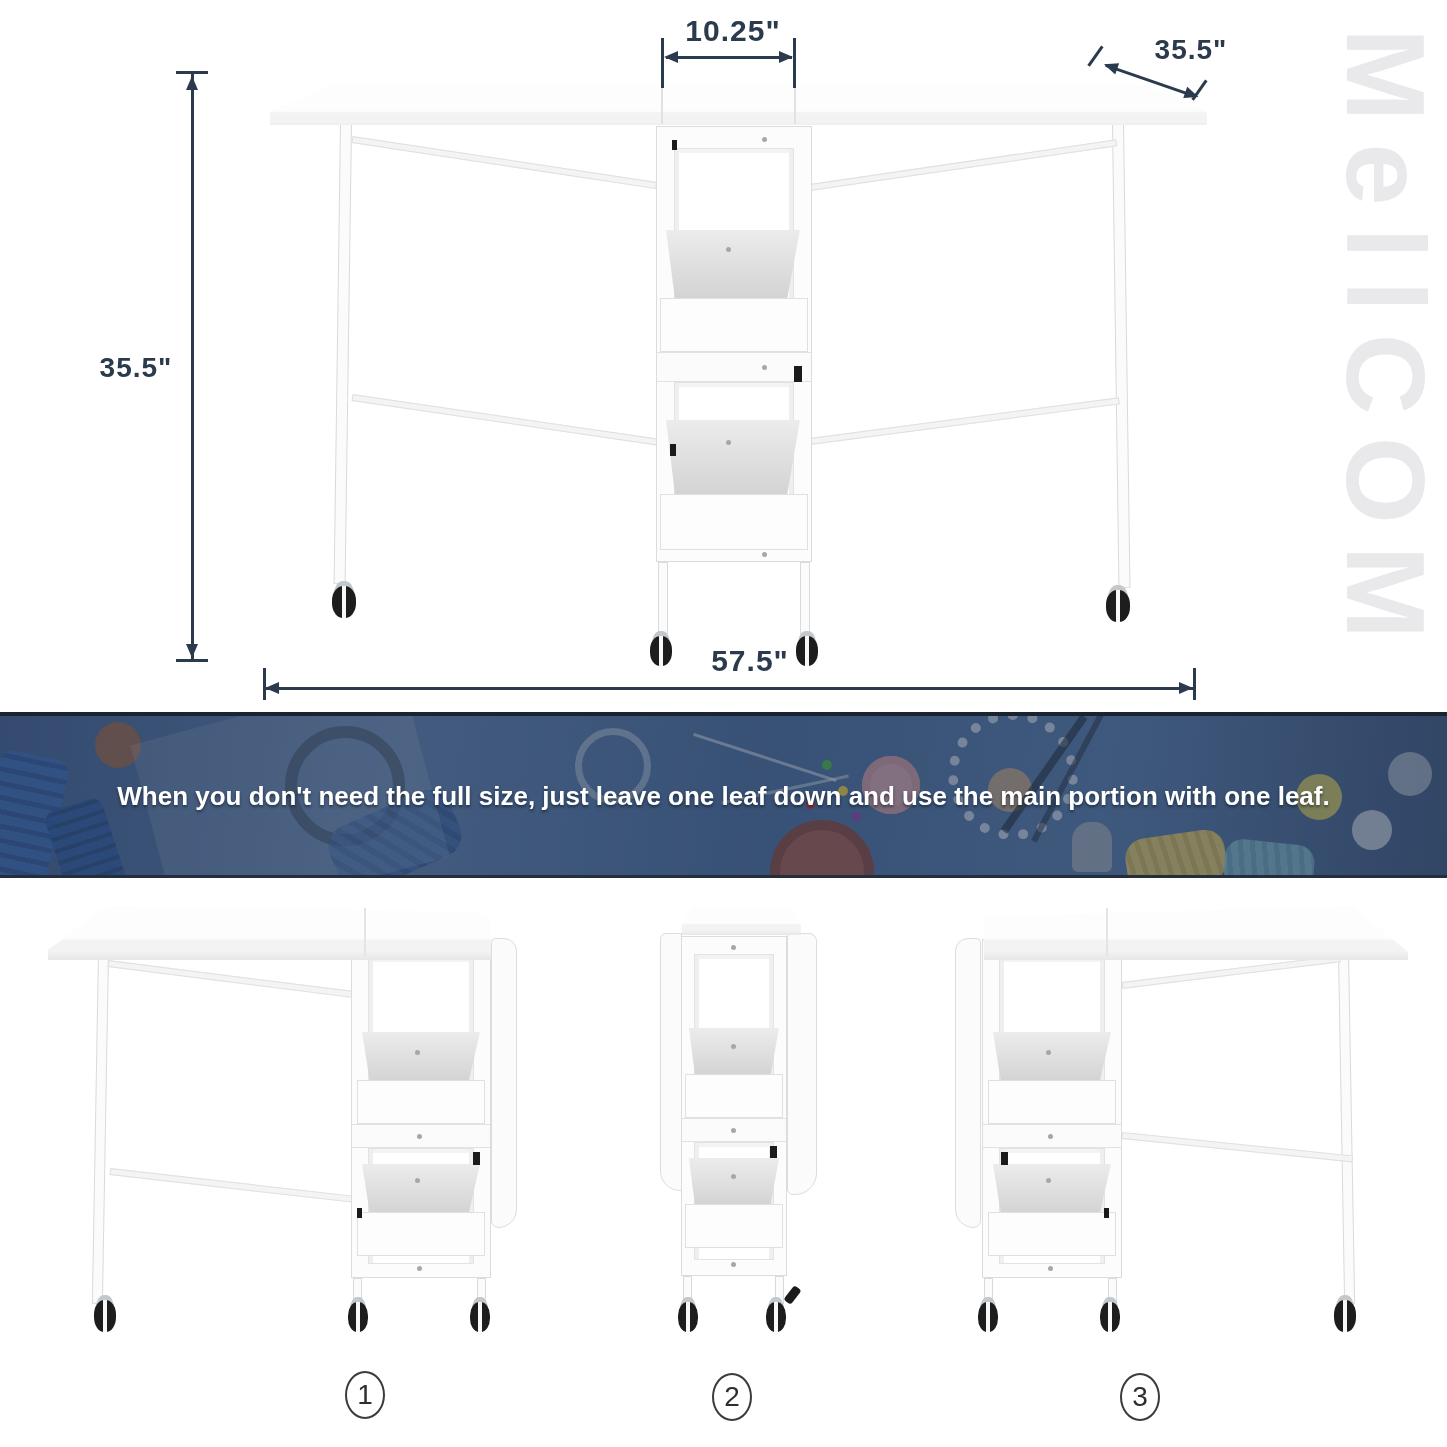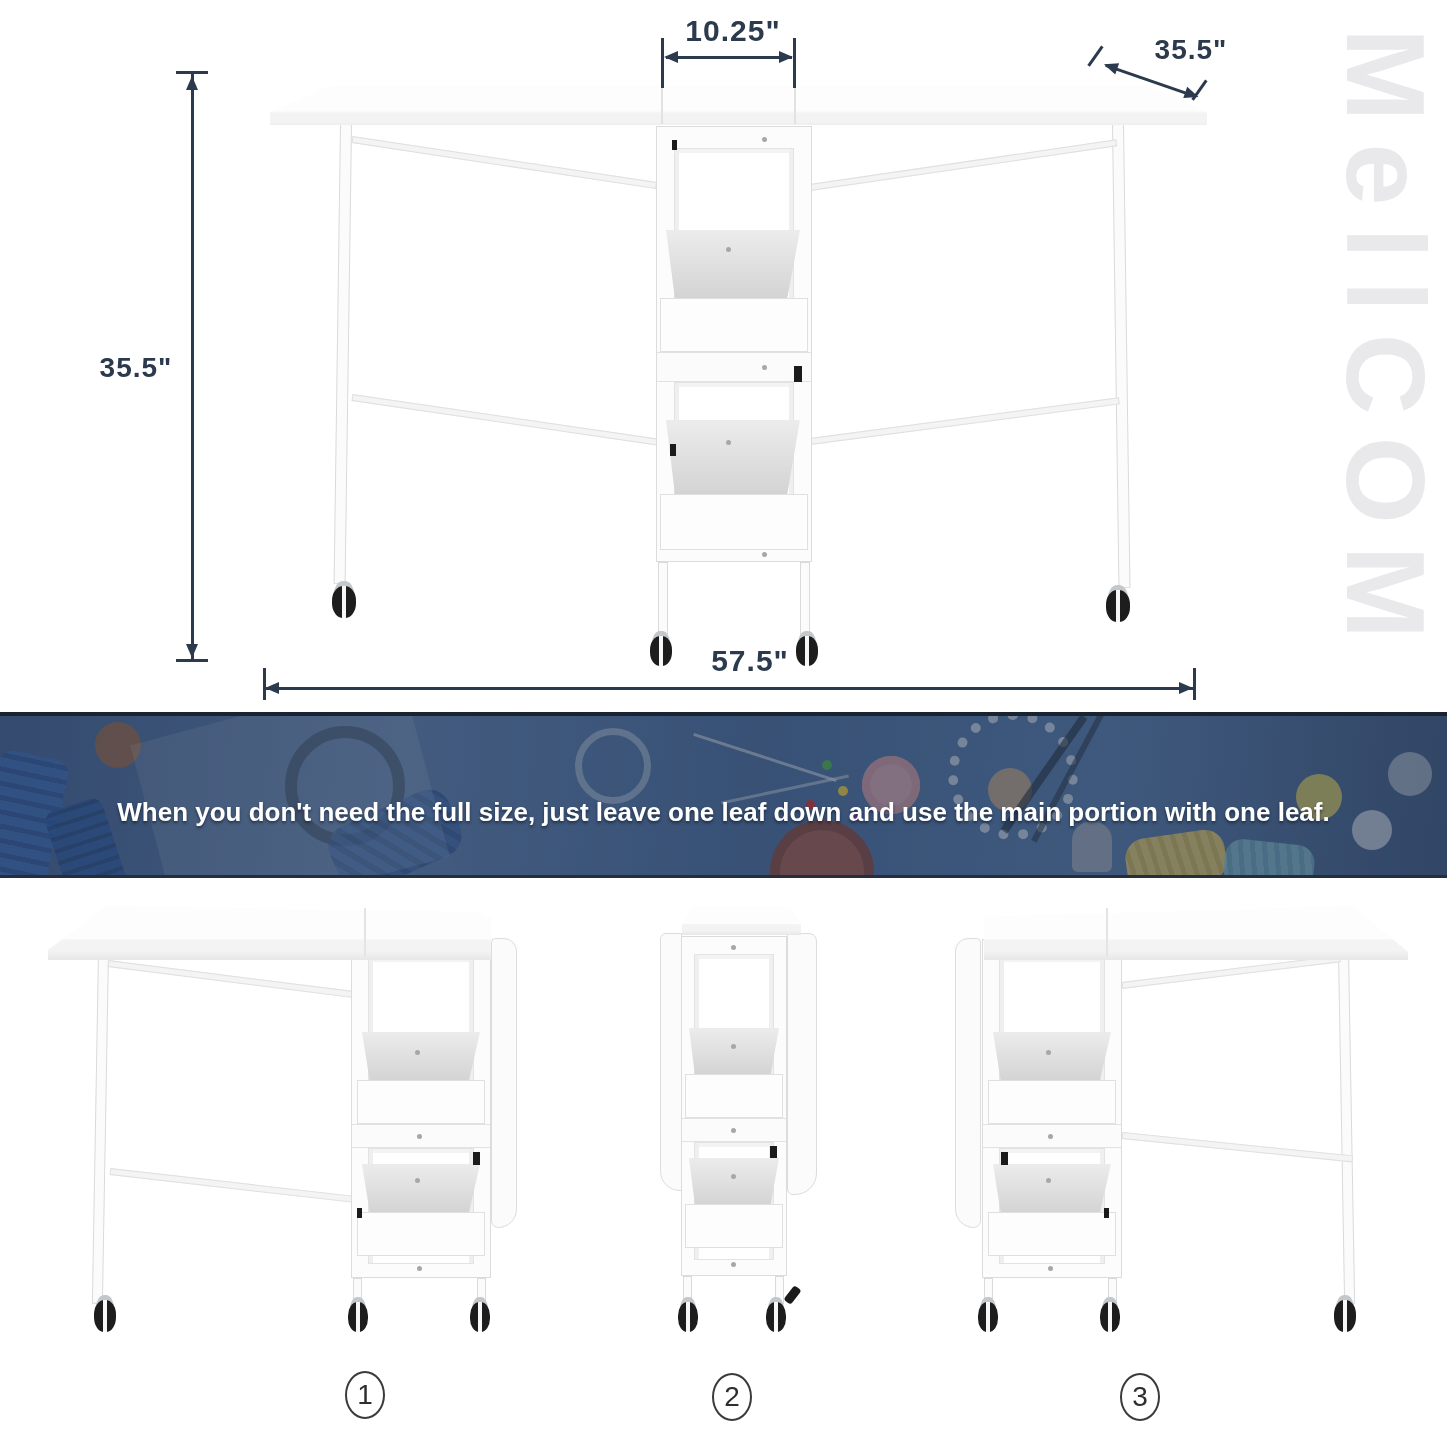--- a/index.html
+++ b/index.html
@@ -129,21 +129,21 @@
     <div class="deco" style="left:1072px;top:106px;width:40px;height:50px;background:#97a3b2;border-radius:18px 18px 6px 6px;opacity:.8;"></div>
     <div class="deco" style="left:1126px;top:118px;width:100px;height:52px;background:repeating-linear-gradient(80deg,#d5bf6e 0 7px,#c4ad5c 7px 12px);border-radius:20px;transform:rotate(-8deg);opacity:.85;"></div>
     <div class="deco" style="left:1224px;top:126px;width:90px;height:48px;background:repeating-linear-gradient(80deg,#7fb3c6 0 7px,#6ba2b6 7px 12px);border-radius:18px;transform:rotate(6deg);opacity:.8;"></div>
     <div class="deco" style="left:1296px;top:58px;width:46px;height:46px;border-radius:50%;background:#d7c95f;opacity:.75;"></div>
     <div class="deco" style="left:1352px;top:94px;width:40px;height:40px;border-radius:50%;background:#e3e6ec;opacity:.6;"></div>
     <div class="deco" style="left:1388px;top:36px;width:44px;height:44px;border-radius:50%;background:#c7cdd8;opacity:.55;"></div>
     <div class="deco" style="left:1040px;top:-12px;width:8px;height:140px;background:#232e3f;transform:rotate(35deg);opacity:.6;"></div>
     <div class="deco" style="left:1066px;top:-16px;width:6px;height:150px;background:#2a3547;transform:rotate(28deg);opacity:.55;"></div>
     <div class="deco" style="left:150px;top:-10px;width:280px;height:190px;background:rgba(255,255,255,.10);transform:rotate(-15deg);"></div>
     <div class="deco" style="left:0;top:0;width:100%;height:100%;background:rgba(23,33,52,.35);"></div>
-    <div class="a" style="left:0;top:16px;width:100%;height:100%;display:flex;flex-direction:column;align-items:center;justify-content:center;gap:17px;z-index:5;">
+    <div class="a" style="left:0;top:0;width:100%;height:100%;display:flex;flex-direction:column;align-items:center;justify-content:center;gap:17px;z-index:5;">
       <div class="btext">When you don't need the full size, just leave one leaf down and use the main portion with one leaf.</div>
     </div>
   </div>
 
   <div class="a" style="left:0;top:878px;width:1447px;height:569px;">
 
     <div class="a" style="left:0;top:0;width:560px;height:560px;">
       <div class="a leg" style="left:98px;top:74px;width:11px;height:352px;transform:rotate(1deg);transform-origin:50% 0;"></div>
       <div class="a rail" style="left:108px;top:82px;width:246px;transform:rotate(7.2deg);"></div>
       <div class="a rail" style="left:110px;top:290px;width:244px;transform:rotate(6.5deg);"></div>

